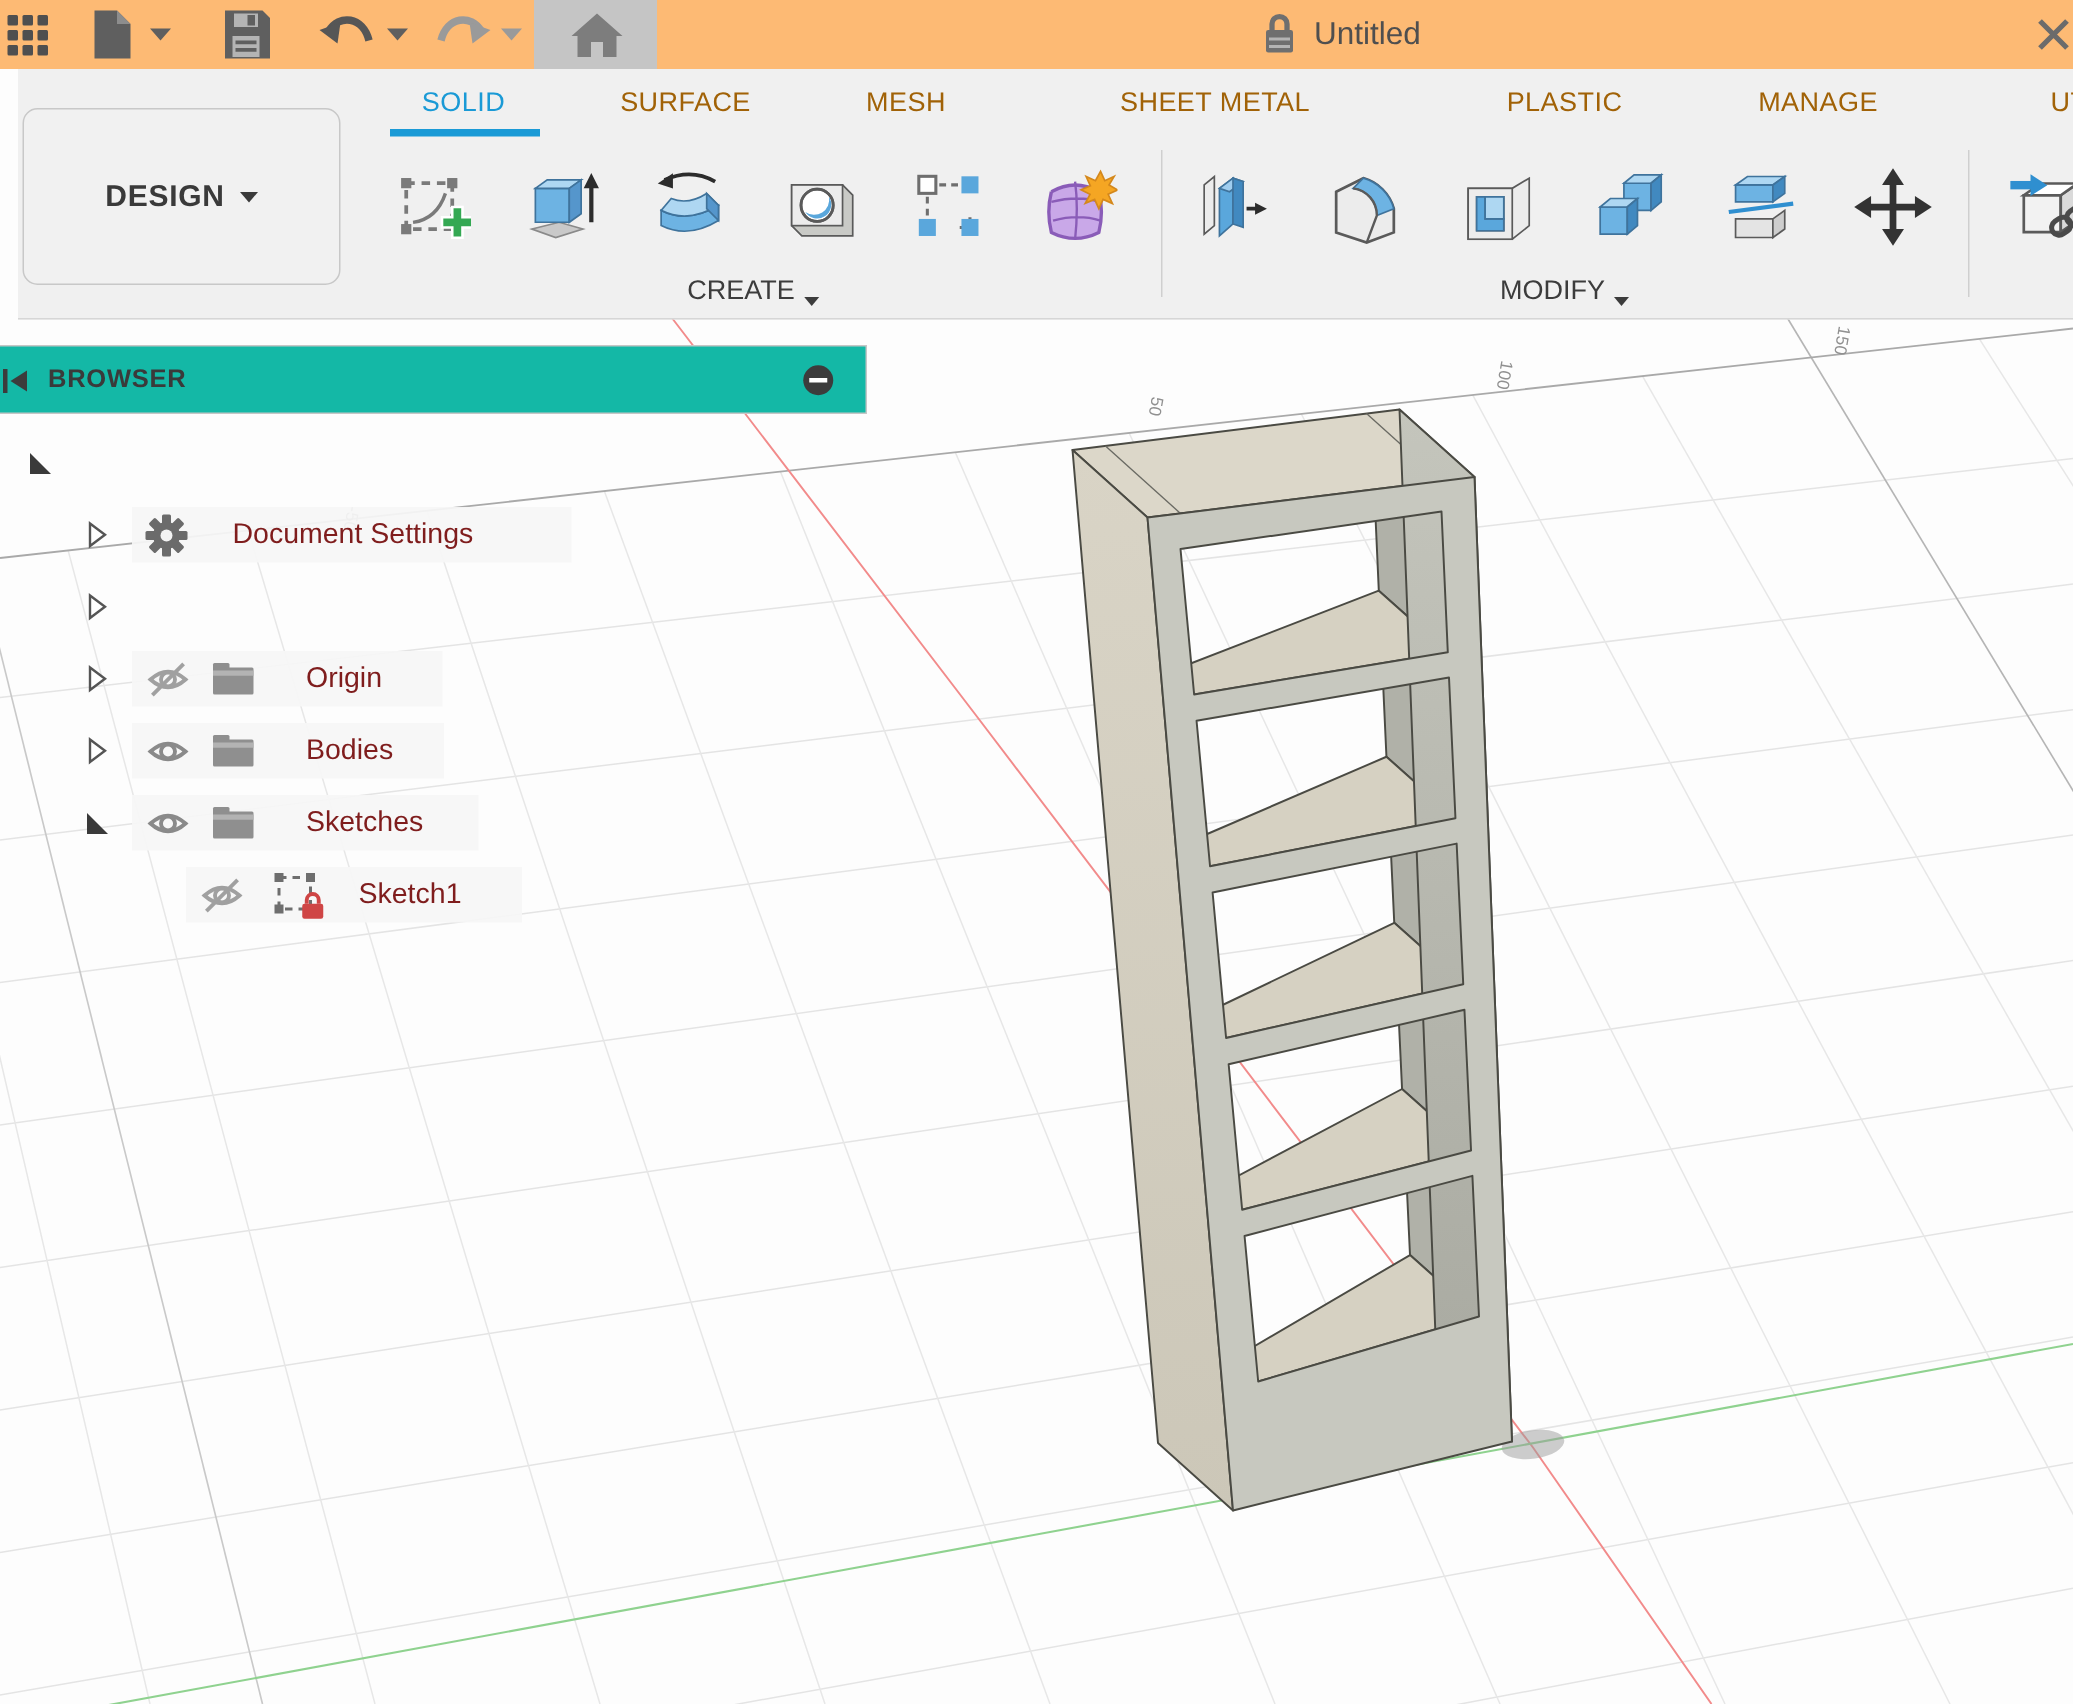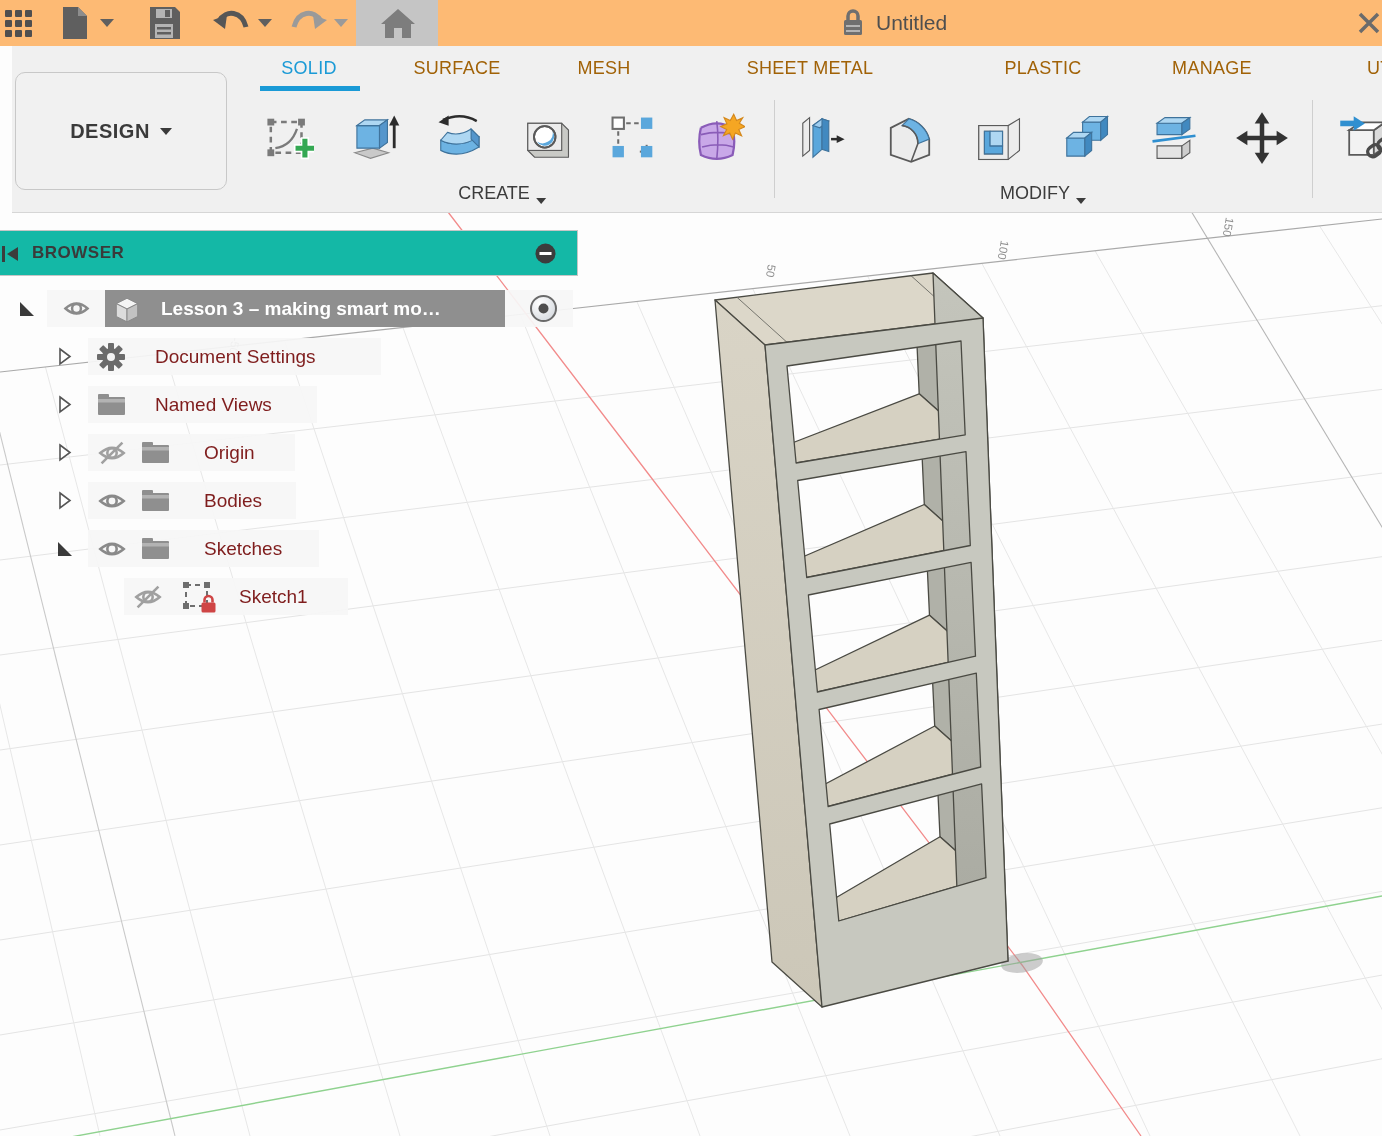--- a/index.html
+++ b/index.html
@@ -394,61 +394,35 @@
       <rect x="0" y="1" width="3" height="16" fill="#3c3c3c"></rect>
       <polygon points="5,9 16,2 16,16" fill="#3c3c3c"></polygon>
     </svg>
     <span class="title">BROWSER</span>
     <svg style="position:absolute;left:534px;top:11px;" width="23" height="23" viewBox="0 0 23 23">
       <circle cx="11.5" cy="11.5" r="10" fill="#3c3c3c"></circle>
       <rect x="5.5" y="10" width="12" height="3" fill="#ffffff"></rect>
     </svg>
   </div>
 
-  <div class="brow" id="root-row">
-    <svg style="position:absolute;left:16px;top:6px;" width="27" height="25" viewBox="0 0 22 20">
-      <path d="M2,10 Q11,2 20,10 Q11,18 2,10 Z" fill="none" stroke="#8a8a8a" stroke-width="2"></path>
-      <circle cx="11" cy="10" r="3.6" fill="none" stroke="#8a8a8a" stroke-width="2"></circle>
-    </svg>
-    <div id="root-hl">
-      <svg style="position:absolute;left:7px;top:4px;" width="30" height="30" viewBox="0 0 28 28">
-        <polygon points="4,9 14,4 24,9 14,14" fill="#f5f5f5" stroke="#888" stroke-width="0.9"></polygon>
-        <polygon points="4,9 14,14 14,26 4,21" fill="#dcdcdc" stroke="#888" stroke-width="0.9"></polygon>
-        <polygon points="24,9 14,14 14,26 24,21" fill="#c2c2c2" stroke="#888" stroke-width="0.9"></polygon>
-      </svg>
-      <span class="lbl" style="margin-left:56px;">Lesson 3 – making smart mo…</span>
-    </div>
-    <svg style="position:absolute;left:482px;top:4px;" width="29" height="29" viewBox="0 0 29 29">
-      <circle cx="14.5" cy="14.5" r="12.5" fill="url(#gRadio)" stroke="#6a6a6a" stroke-width="2"></circle>
-      <circle cx="14.5" cy="14.5" r="5" fill="#4e4e4e"></circle>
-    </svg>
-  </div>
 
   <div class="brow" style="left:88px;top:338px;width:293px;">
     <svg style="margin-left:8px;" width="30" height="30" viewBox="0 0 30 30">
       <g fill="#6b6b6b">
         <rect x="12" y="1" width="6" height="28" rx="1"></rect>
         <rect x="1" y="12" width="28" height="6" rx="1"></rect>
         <rect x="12" y="1" width="6" height="28" rx="1" transform="rotate(45 15 15)"></rect>
         <rect x="12" y="1" width="6" height="28" rx="1" transform="rotate(-45 15 15)"></rect>
       </g>
       <circle cx="15" cy="15" r="9" fill="#6b6b6b"></circle>
       <circle cx="15" cy="15" r="4" fill="#f3f3f3"></circle>
     </svg>
     <span class="lbl" style="margin-left:29px;">Document Settings</span>
   </div>
 
-  <div class="brow" style="left:88px;top:386px;width:229px;">
-    <svg style="margin-left:8px;" width="31" height="27" viewBox="0 0 31 27">
-      <rect x="2" y="3" width="11" height="6" rx="1" fill="#8f8f8f"></rect>
-      <rect x="2" y="6" width="27" height="18" rx="1" fill="#8f8f8f"></rect>
-      <rect x="2" y="8" width="27" height="3.5" fill="#b3b3b3"></rect>
-    </svg>
-    <span class="lbl" style="margin-left:28px;">Named Views</span>
-  </div>
 
   <div class="brow" style="left:88px;top:434px;width:207px;">
     <svg style="margin-left:9px;" width="30" height="26" viewBox="0 0 22 20">
       <path d="M2,10 Q11,2 20,10 Q11,18 2,10 Z" fill="none" stroke="#a0a0a0" stroke-width="2"></path>
       <circle cx="11" cy="10" r="3.6" fill="none" stroke="#a0a0a0" stroke-width="2"></circle>
       <line x1="3" y1="18" x2="19" y2="2" stroke="#a0a0a0" stroke-width="2"></line>
     </svg>
     <svg style="margin-left:13px;" width="31" height="27" viewBox="0 0 31 27">
       <rect x="2" y="3" width="11" height="6" rx="1" fill="#8f8f8f"></rect>
       <rect x="2" y="6" width="27" height="18" rx="1" fill="#8f8f8f"></rect>

